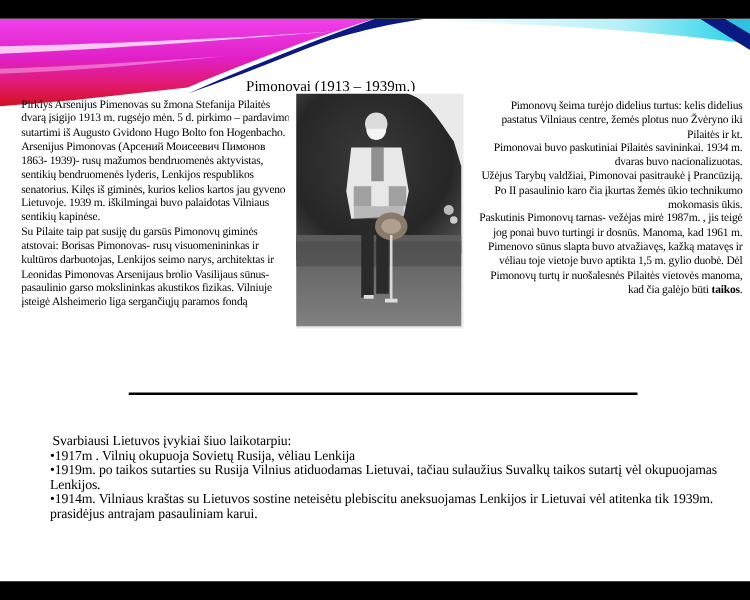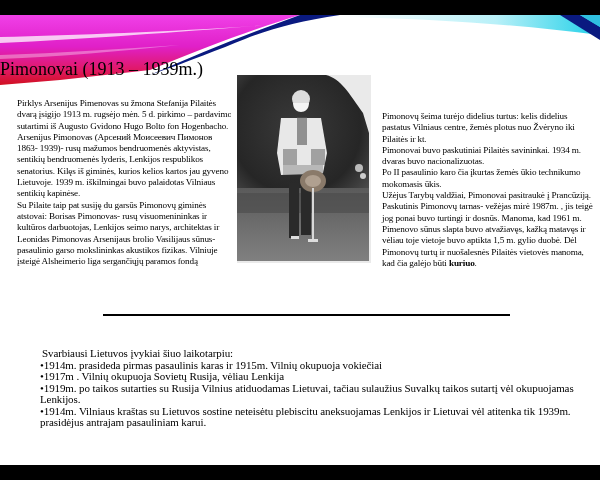--- a/index.html
+++ b/index.html
@@ -8,29 +8,29 @@
       position: relative;
       font-family: "Liberation Serif", "DejaVu Serif", serif;
       color: #000;
     }
     .slide {
       position: absolute; left: 0; top: 15px; width: 600px; height: 450px;
       background: #fff; overflow: hidden;
     }
     .decor { position: absolute; left: 0; top: 0; width: 600px; height: 80px; }
     .title {
-      position: absolute; left: 0; top: 43px; width: 529px; 
-      font-size: 18px; line-height: 22px;
+      position: absolute; left: 0; top: 43px; width: 529px; text-align: center;
+      font-size: 12px; line-height: 22px;
     }
     .col {
-      position: absolute; font-size: 9.2px; line-height: 11.3px; letter-spacing: -0.15px; margin-top: 20px;
+      position: absolute; font-size: 9.2px; line-height: 11.3px; letter-spacing: -0.15px;
     }
     .col p { margin: 0; }
     .col-left { left: 17px; top: 63px; width: 215px; }
-    .col-right { left: 382px; top: 76px; width: 212px; }
+    .col-right { left: 382px; top: 64px; width: 212px; text-align: right; }
     .photo {
       position: absolute; left: 231px; top: 58px; width: 140px; height: 190px;
       overflow: hidden; background: #fff;
     }
     .divider {
       position: absolute; left: 103px; top: 299px; width: 407px; height: 2px; background: #000;
     }
     .events {
       position: absolute; left: 40px; top: 333px; width: 550px;
       font-size: 11px; line-height: 11.5px; letter-spacing: -0.1px;
@@ -107,28 +107,27 @@
       <ellipse cx="82" cy="108" rx="8" ry="6" fill="#b0a090"></ellipse>
       <rect x="81" y="115" width="2" height="53" fill="#d8d8d8"></rect>
       <rect x="60" y="163" width="8" height="3" fill="#ddd"></rect>
       <rect x="77" y="166" width="10" height="3" fill="#ddd"></rect>
     </svg>
   </div>
 
   <div class="col col-right">
     <p>Pimonovų šeima turėjo didelius turtus: kelis didelius pastatus Vilniaus centre, žemės plotus nuo Žvėryno iki Pilaitės ir kt.</p>
     <p>Pimonovai buvo paskutiniai Pilaitės savininkai. 1934 m. dvaras buvo nacionalizuotas.</p>
+    <p>Užėjus Tarybų valdžiai, Pimonovai pasitraukė į Prancūziją.</p>
     <p>Po II pasaulinio karo čia įkurtas žemės ūkio technikumo mokomasis ūkis.</p>
-    <p>Užėjus Tarybų valdžiai, Pimonovai pasitraukė į Prancūziją.</p>
-    <p><span>Paskutinis Pimonovų tarnas- vežėjas mirė 1987m. , jis teigė jog ponai buvo turtingi ir dosnūs. Manoma, kad 1961 m. Pimenovo sūnus slapta buvo atvažiavęs, kažką matavęs ir vėliau toje vietoje buvo aptikta 1,5 m. gylio duobė. Dėl Pimonovų turtų ir nuošalesnės Pilaitės vietovės manoma, kad čia galėjo būti</span> <b>kuriuo</b><span>.</span></p>
+    <p><span>Paskutinis Pimonovų tarnas- vežėjas mirė 1987m. , jis teigė jog ponai buvo turtingi ir dosnūs. Manoma, kad 1961 m. Pimenovo sūnus slapta buvo atvažiavęs, kažką matavęs ir vėliau toje vietoje buvo aptikta 1,5 m. gylio duobė. Dėl Pimonovų turtų ir nuošalesnės Pilaitės vietovės manoma, kad čia galėjo būti</span> <b>taikos</b><span>.</span></p>
   </div>
 
   <div class="divider"></div>
 
   <div class="events">
     <p class="head">Svarbiausi Lietuvos įvykiai šiuo laikotarpiu:</p>
-    <p>•1914m. prasideda pirmas pasaulinis karas ir 1915m. Vilnių okupuoja vokiečiai</p>
     <p>•1917m . Vilnių okupuoja Sovietų Rusija, vėliau Lenkija</p>
     <p>•1919m. po taikos sutarties su Rusija Vilnius atiduodamas Lietuvai, tačiau sulaužius Suvalkų taikos sutartį vėl okupuojamas Lenkijos.</p>
     <p>•1914m. Vilniaus kraštas su Lietuvos sostine neteisėtu plebiscitu aneksuojamas Lenkijos ir Lietuvai vėl atitenka tik 1939m. prasidėjus antrajam pasauliniam karui.</p>
   </div>
 
 </div>
 
 </body></html>

